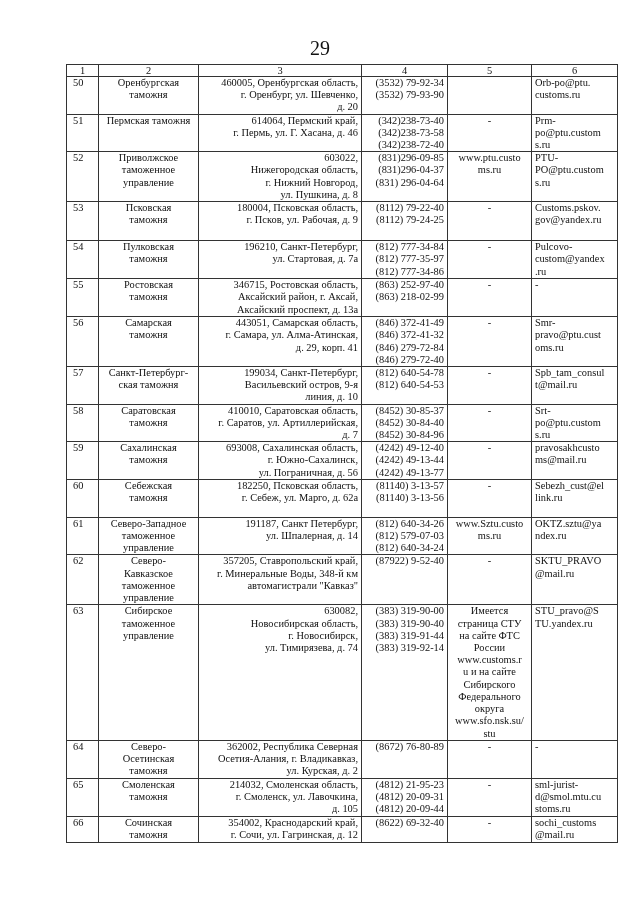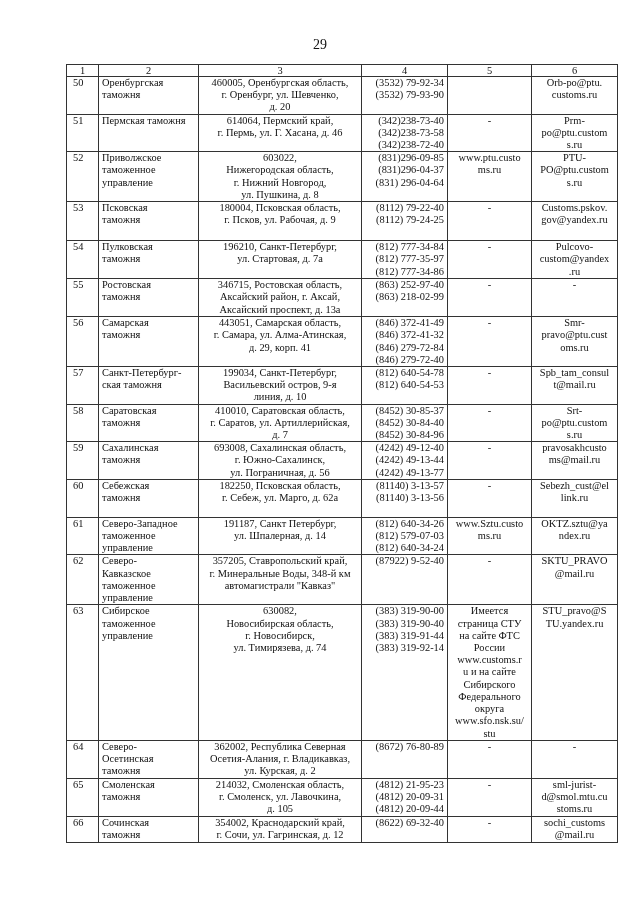--- a/index.html
+++ b/index.html
@@ -1,30 +1,30 @@
 <!DOCTYPE html>
 <html><head>
 <meta charset="utf-8">
 <style>
   html, body { margin:0; padding:0; background:#ffffff; }
   body { width:640px; height:905px; position:relative; overflow:hidden;
          font-family:"Liberation Serif", "DejaVu Serif", serif; color:#111; }
   .page-number { position:absolute; top:37px; left:0; width:640px; text-align:center;
-                 font-size:14px; }
+                 font-size:20px; }
   table.contacts { position:absolute; left:66px; top:64px; border-collapse:collapse;
                    table-layout:fixed; width:551px; font-size:10.4px; line-height:12.2px; }
   table.contacts td { border:1px solid #333; vertical-align:top; padding:0 3px 0 3px;
                       word-break:break-all; }
   table.contacts tr.hdr td { text-align:center; height:11px; line-height:11px; }
   td.c1 { text-align:left; padding-left:6px !important; }
-  td.c2 { text-align:left; }
-  td.c3 { text-align:center; }
+  td.c2 { text-align:center; }
+  td.c3 { text-align:right; }
   td.c4 { text-align:right; }
   td.c5 { text-align:center; }
-  td.c6 { text-align:center; }
+  td.c6 { text-align:left; }
   .line { display:block; white-space:nowrap; }
 </style>
 </head>
 <body>
 
 <div class="page-number">29</div>
 
 <table class="contacts">
   <colgroup>
     <col style="width:32px">

